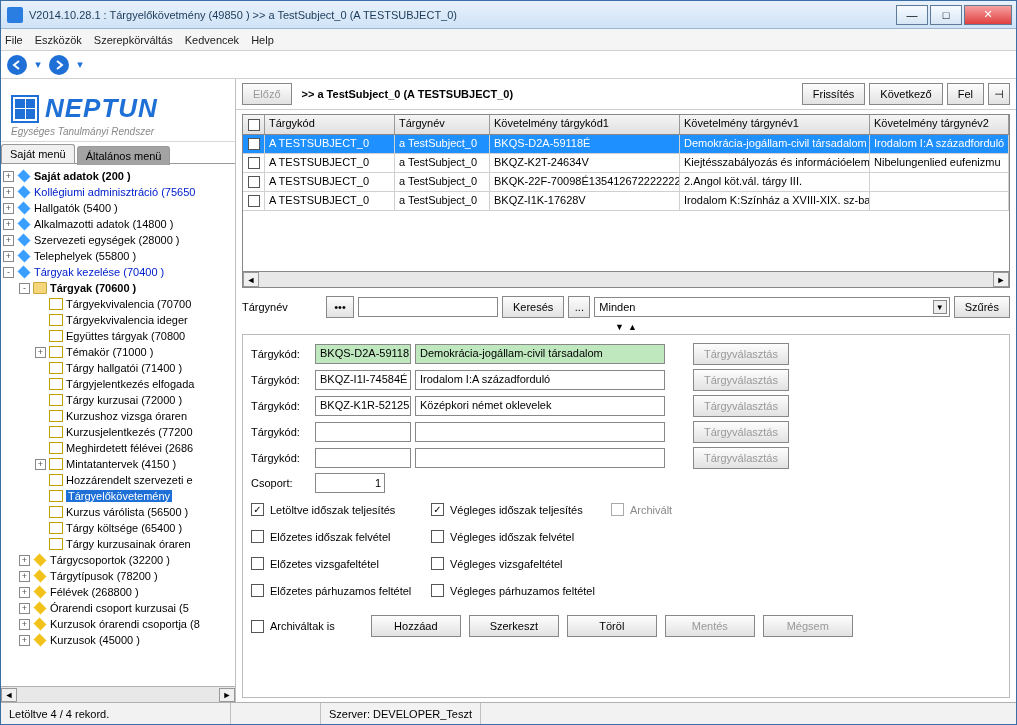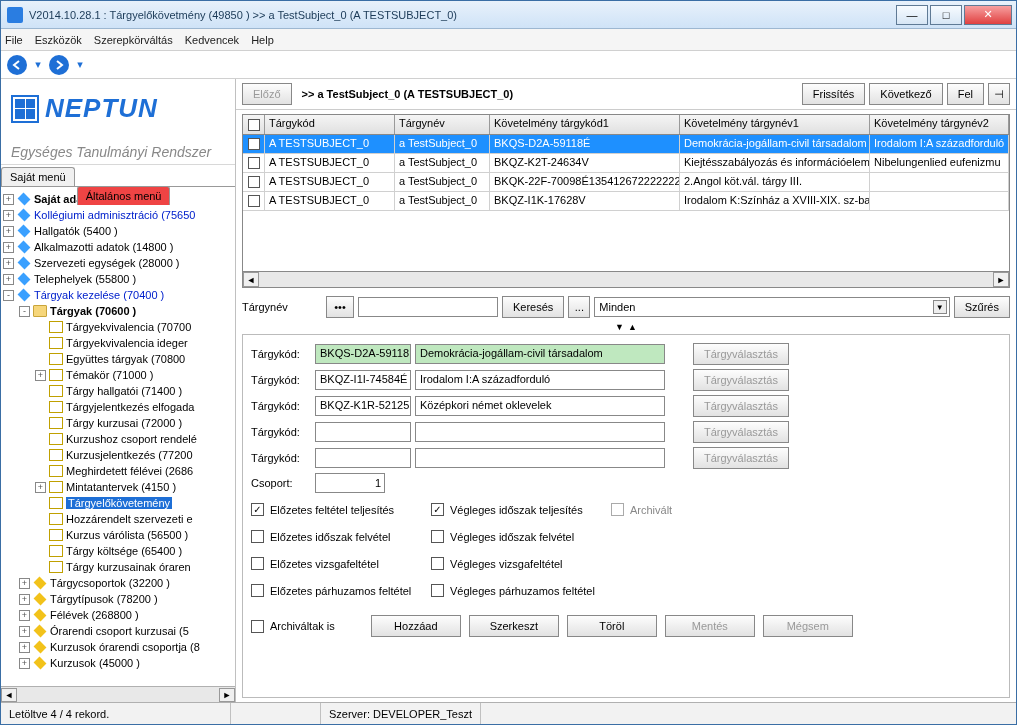--- a/index.html
+++ b/index.html
@@ -16,24 +16,24 @@
 .navbar { height: 28px; display: flex; align-items: center; padding: 0 6px; gap: 6px; border-bottom: 1px solid #d0d0d0; }
 .navbtn { width: 20px; height: 20px; background: #1e6fd6; border-radius: 50%; display: flex; align-items: center; justify-content: center; color: #fff; }
 .navbtn.small { width: 10px; height: 10px; background: none; color: #1e6fd6; }
 .mainrow { flex: 1; display: flex; min-height: 0; }
 .leftcol { width: 235px; display: flex; flex-direction: column; border-right: 1px solid #c0c0c0; }
 .logo { padding: 14px 10px 4px 10px; border-bottom: 1px solid #d8d8d8; }
 .logo-wrap { display: flex; align-items: center; gap: 6px; }
 .logo-sq { width: 28px; height: 28px; border: 2px solid #1e6fd6; display: grid; grid-template-columns: 1fr 1fr; grid-template-rows: 1fr 1fr; gap: 1px; padding: 2px; }
 .logo-sq div { background: #1e6fd6; }
 .logo-text { font-size: 26px; font-weight: bold; color: #1e6fd6; font-style: italic; letter-spacing: 1px; }
-.logo-sub { color: #888; font-style: italic; font-size: 14px; margin-top: 20px; }
+.logo-sub { color: #888; font-style: italic; font-size: 10px; margin-top: 2px; }
 .tabs { display: flex; border-bottom: 1px solid #999; margin-top: 2px; }
 .tab { padding: 3px 8px; border: 1px solid #999; border-bottom: none; background: #f0f0f0; border-radius: 3px 3px 0 0; margin-right: 2px; }
-.tab.active { background: #ef4444; position: relative; top: 19px; }
+.tab.active { background: #a3a3a3; position: relative; top: 2px; }
 .tree { flex: 1; overflow: auto; padding: 4px 0; background: #fff; }
 .tn { white-space: nowrap; padding: 1px 0 1px 4px; display: flex; align-items: center; height: 16px; }
 .tn .tgl { width: 11px; height: 11px; border: 1px solid #888; display: inline-flex; align-items: center; justify-content: center; font-size: 9px; line-height: 1; margin-right: 3px; color: #555; background: #fff; }
 .tn .tgl.none { border: none; background: none; }
 .tn .ic { width: 14px; height: 12px; margin-right: 3px; display: inline-block; }
 .ic.diamond { background: #3aa0ff; transform: rotate(45deg) scale(0.7); }
 .ic.ydiamond { background: #f2c21a; transform: rotate(45deg) scale(0.7); }
 .ic.folder { background: #f6d67a; border: 1px solid #c9a53a; border-radius: 1px; }
 .ic.page { background: #fff; border: 1px solid #c0a000; }
 .tn .lbl { color: #000; }
@@ -214,46 +214,46 @@
             <span class="lbl">Tárgyjelentkezés elfogada</span>
           </div>
           <div class="tn ind2">
             <span class="tgl none"></span>
             <span class="ic page"></span>
             <span class="lbl">Tárgy kurzusai (72000  )</span>
           </div>
           <div class="tn ind2">
             <span class="tgl none"></span>
             <span class="ic page"></span>
-            <span class="lbl">Kurzushoz csoport rendelé</span>
+            <span class="lbl">Kurzushoz vizsga óraren</span>
           </div>
           <div class="tn ind2">
             <span class="tgl none"></span>
             <span class="ic page"></span>
             <span class="lbl">Kurzusjelentkezés (77200</span>
           </div>
           <div class="tn ind2">
             <span class="tgl none"></span>
             <span class="ic page"></span>
             <span class="lbl">Meghirdetett félévei (2686</span>
           </div>
           <div class="tn ind2">
             <span class="tgl">+</span>
             <span class="ic page"></span>
             <span class="lbl">Mintatantervek (4150  )</span>
           </div>
+          <div class="tn ind2">
+            <span class="tgl none"></span>
+            <span class="ic page"></span>
+            <span class="lbl">Hozzárendelt szervezeti e</span>
+          </div>
           <div class="tn ind2 sel">
             <span class="tgl none"></span>
             <span class="ic page"></span>
             <span class="lbl">Tárgyelőkövetemény</span>
-          </div>
-          <div class="tn ind2">
-            <span class="tgl none"></span>
-            <span class="ic page"></span>
-            <span class="lbl">Hozzárendelt szervezeti e</span>
           </div>
           <div class="tn ind2">
             <span class="tgl none"></span>
             <span class="ic page"></span>
             <span class="lbl">Kurzus várólista (56500  )</span>
           </div>
           <div class="tn ind2">
             <span class="tgl none"></span>
             <span class="ic page"></span>
             <span class="lbl">Tárgy költsége (65400  )</span>
@@ -431,21 +431,21 @@
           </div>
         <div class="frow">
           <div class="flabel">Csoport:</div>
           <input class="txtinput" style="width: 70px; text-align: right;" value="1">
         </div>
 
         <div class="checks">
           <div class="checkcol" id="chkcol1">
               <div class="chk">
                 <div class="box">✓</div>
-                <span>Előzetes feltétel teljesítés</span>
+                <span>Letöltve időszak teljesítés</span>
               </div>
               <div class="chk">
                 <div class="box"></div>
                 <span>Előzetes időszak felvétel</span>
               </div>
               <div class="chk">
                 <div class="box"></div>
                 <span>Előzetes vizsgafeltétel</span>
               </div>
               <div class="chk">

